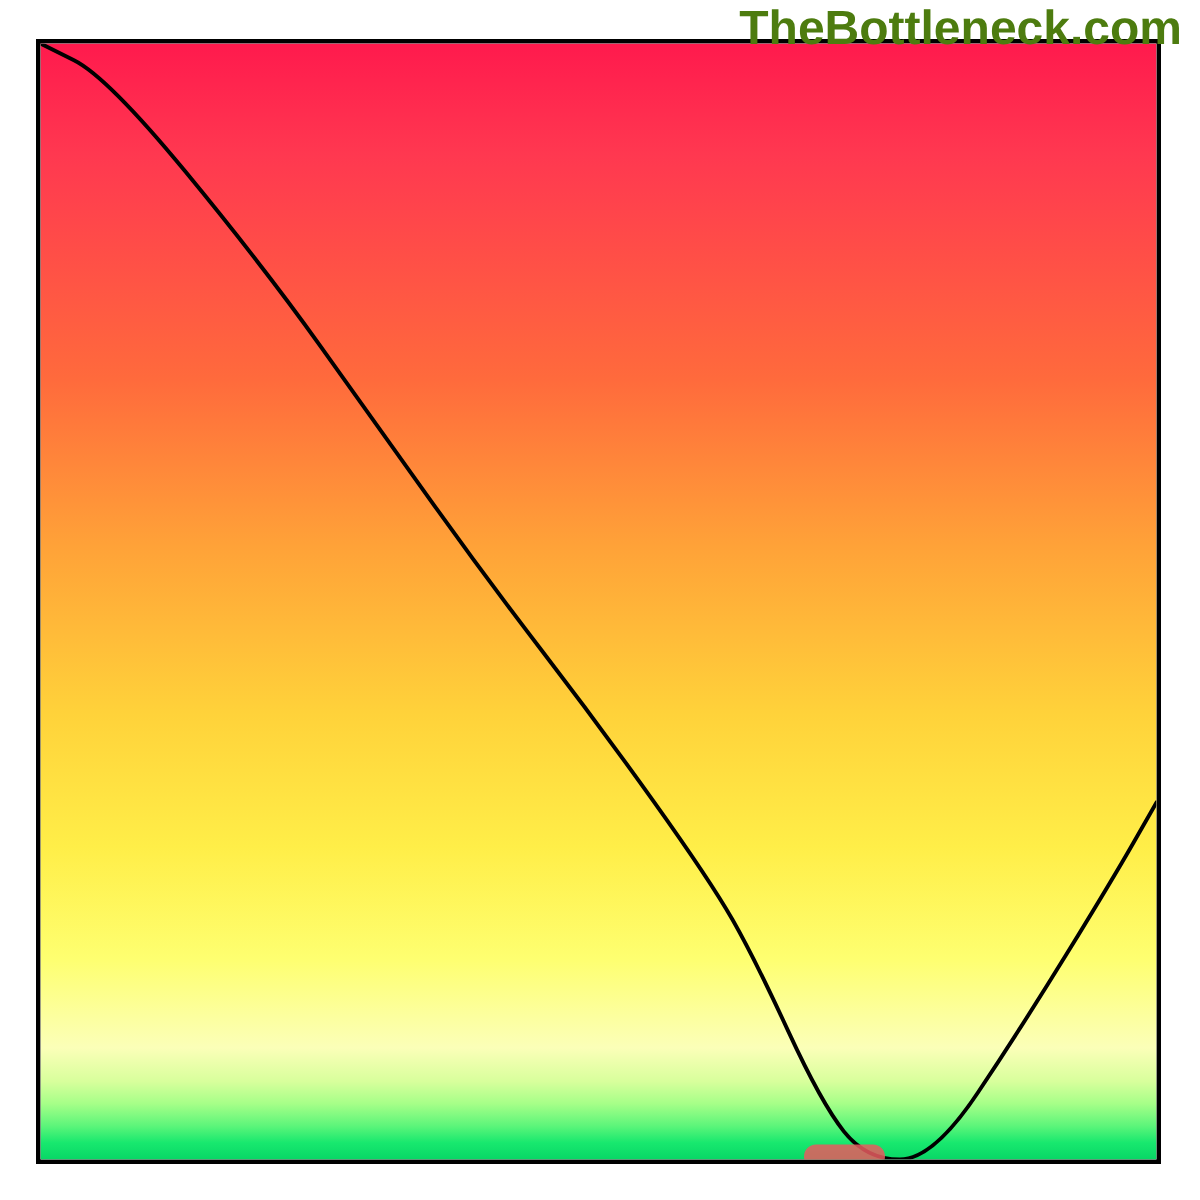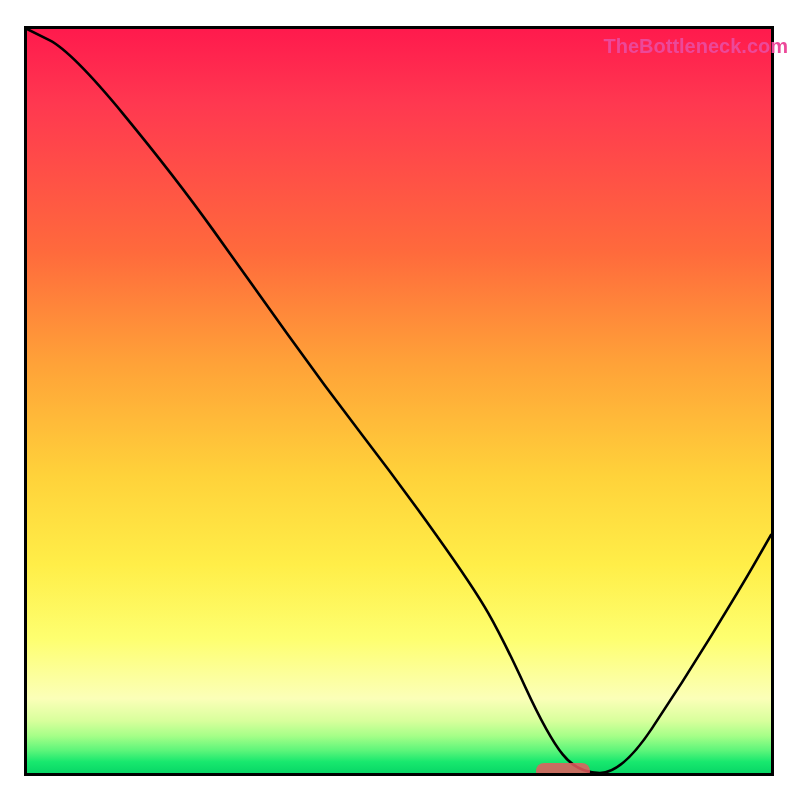--- a/index.html
+++ b/index.html
@@ -12,25 +12,24 @@
   }
   .container {
     position: relative;
     width: 800px;
     height: 800px;
   }
   .watermark {
     position: absolute;
     top: 0px;
     right: 12px;
-    font-size: 20px;
+    font-size: 32px;
     font-weight: bold;
-    color: #ec4899;
+    color: #4d7c0f;
     z-index: 10;
-    margin-top: 35px;
   }
   .plot-frame {
     position: absolute;
     top: 26px;
     left: 24px;
     width: 750px;
     height: 750px;
     border: 3px solid #000;
     box-sizing: border-box;
     overflow: hidden;

